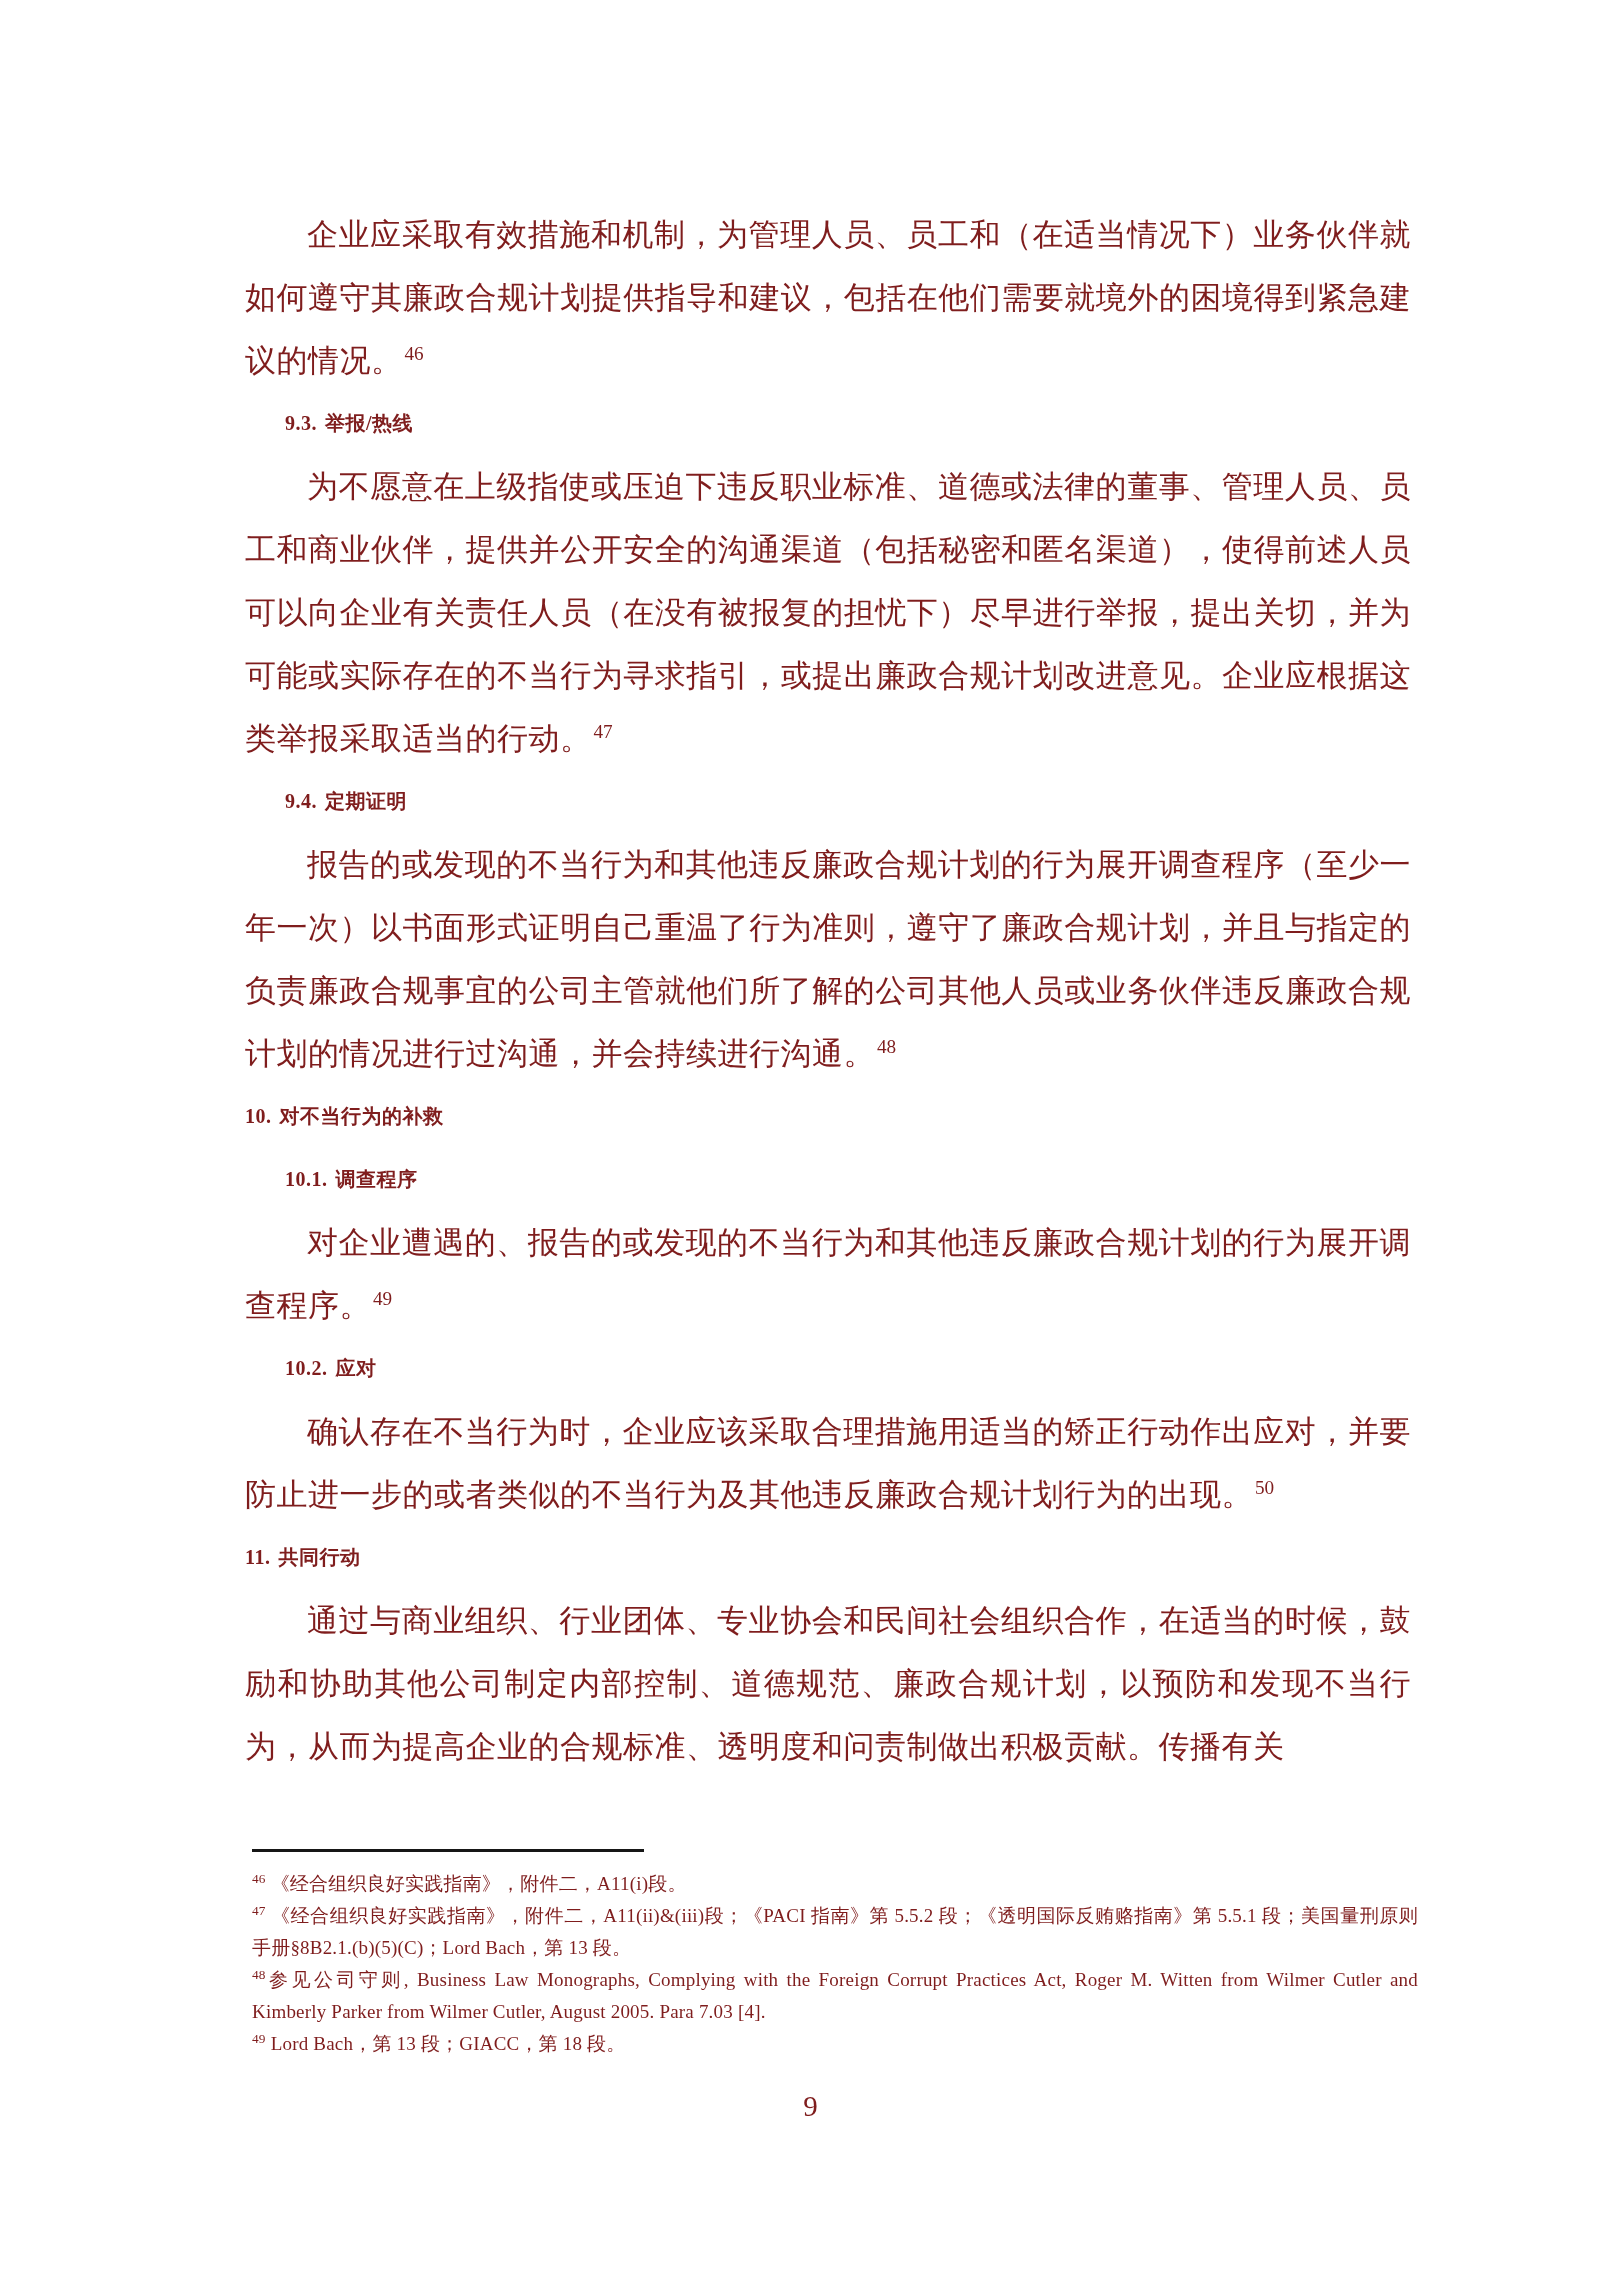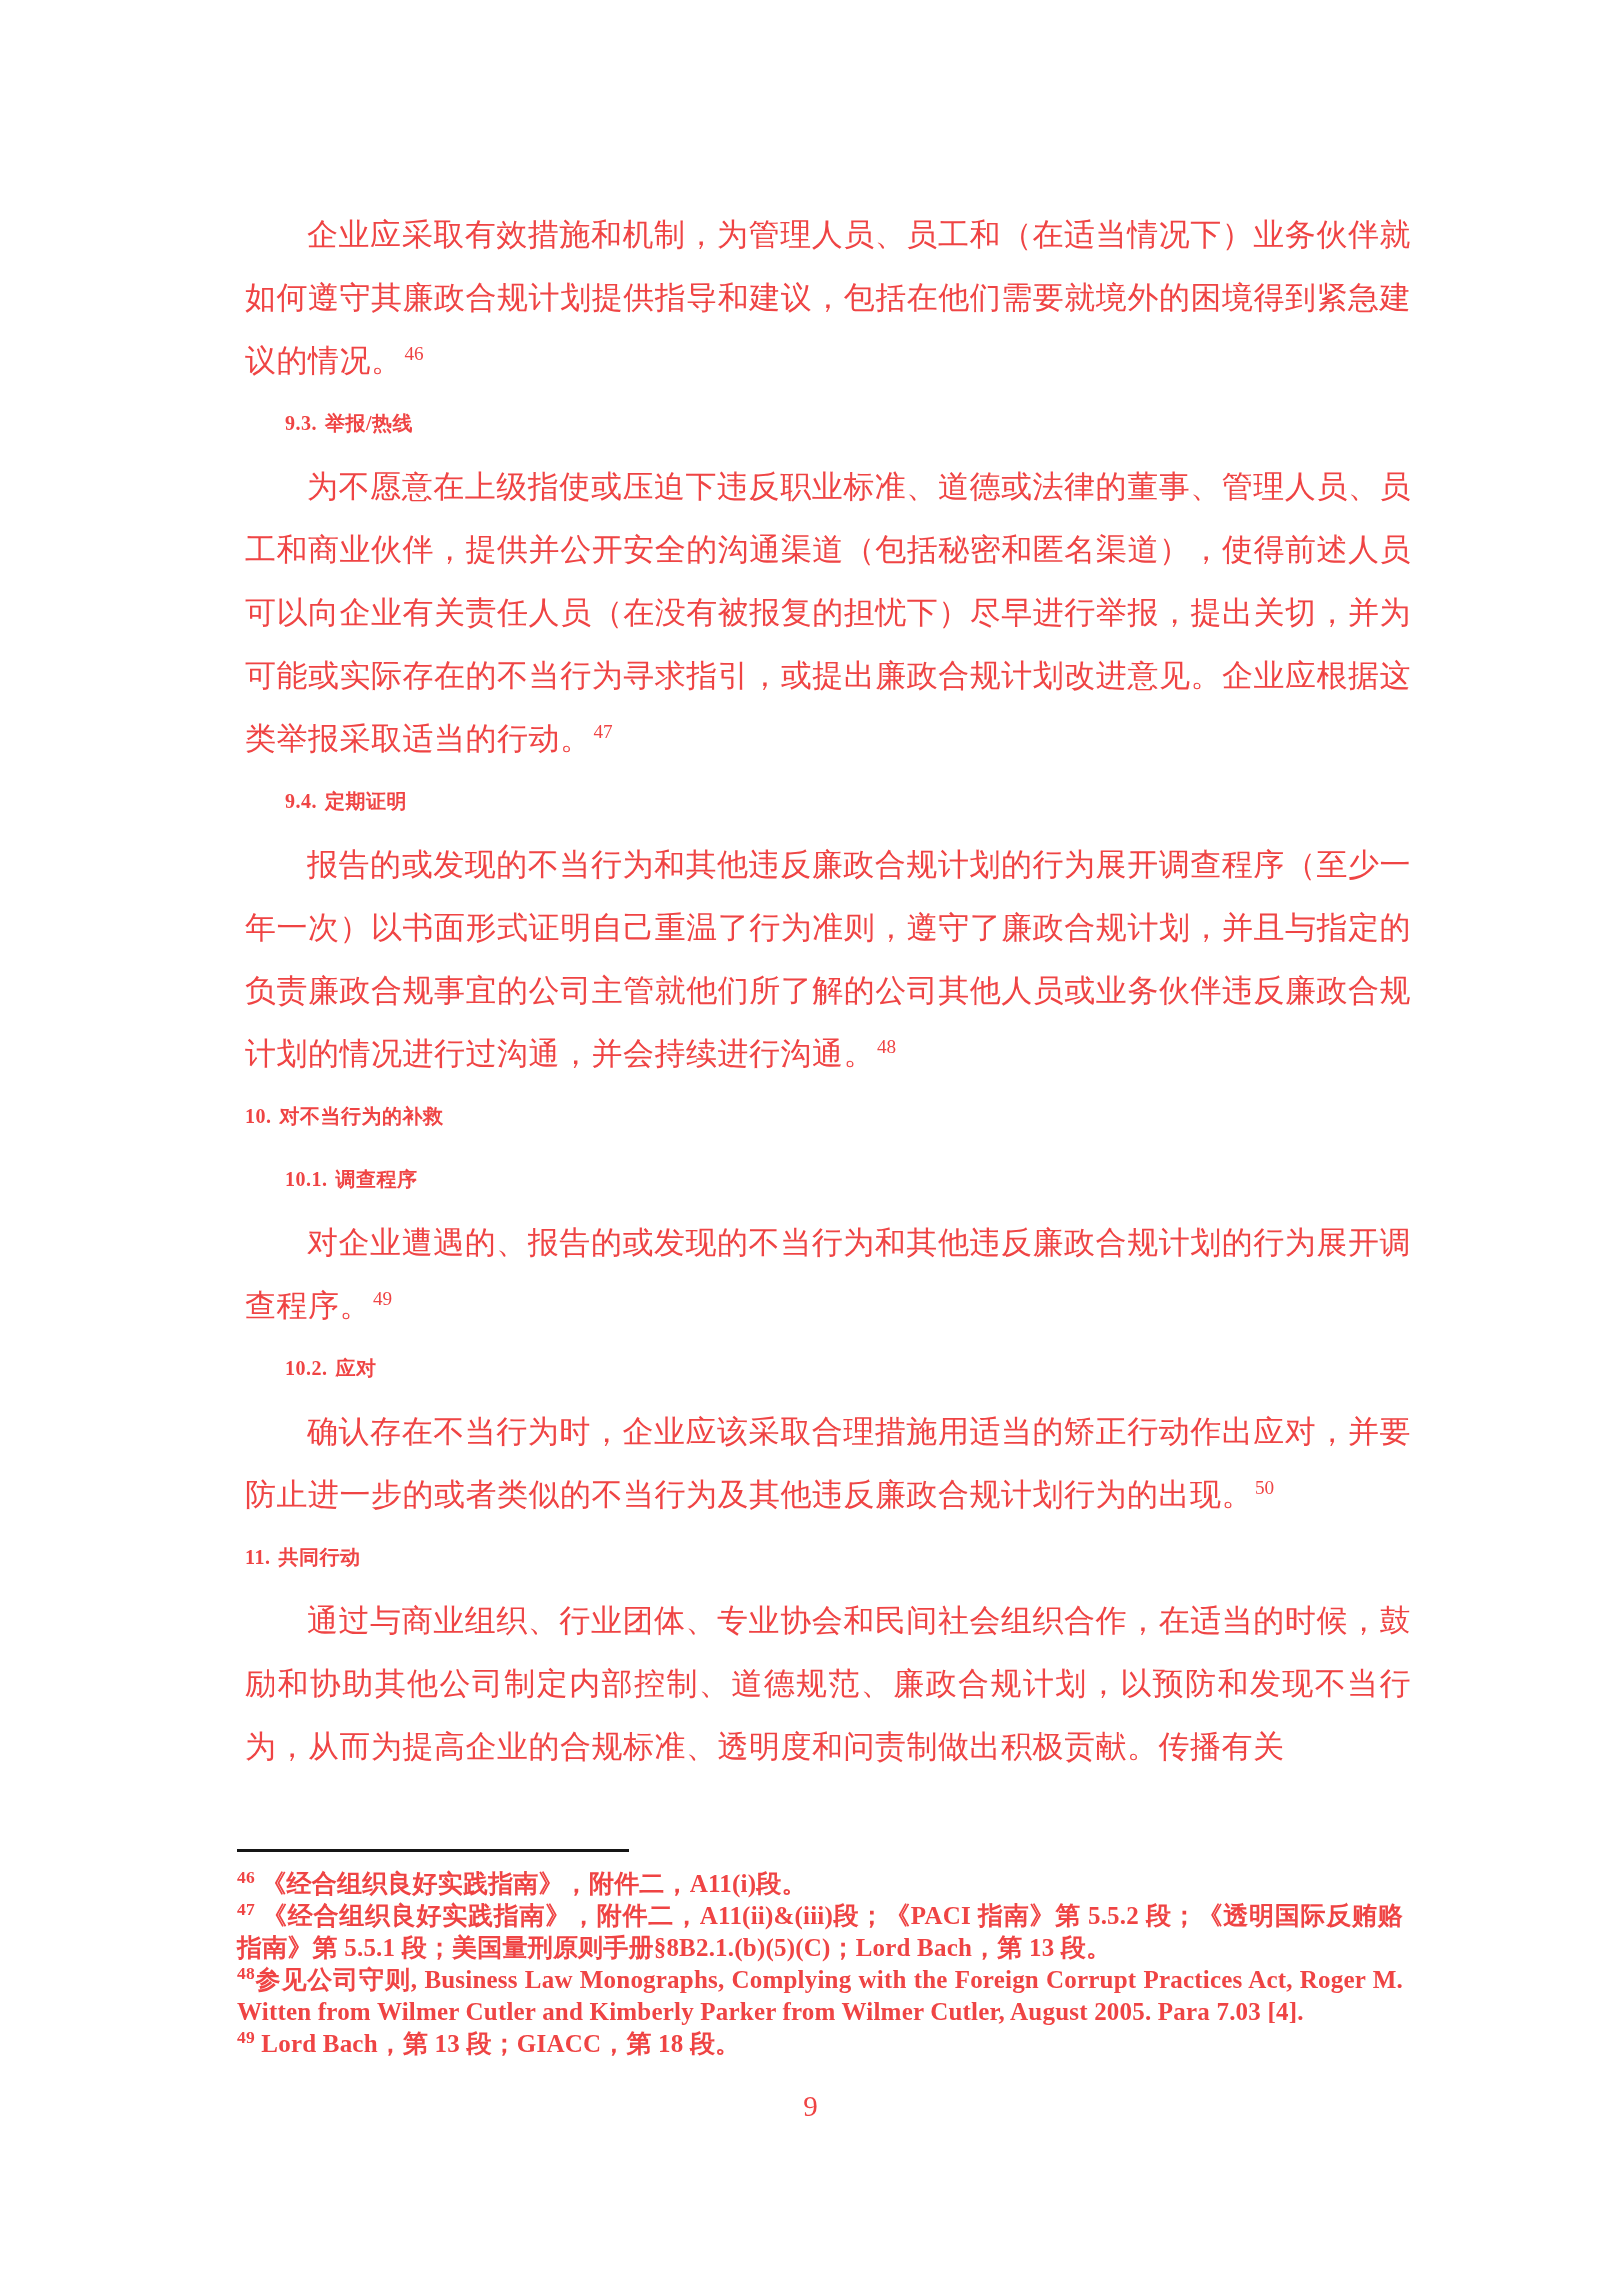--- a/index.html
+++ b/index.html
@@ -5,21 +5,21 @@
   html, body {
     margin: 0;
     padding: 0;
     background: #ffffff;
   }
   .page {
     position: relative;
     width: 1621px;
     height: 2293px;
     background: #ffffff;
-    color: #ef4444;
+    color: #7f1d1d;
     font-family: "Liberation Serif", "DejaVu Serif", serif;
     overflow: hidden;
   }
   
   .content {
     position: absolute;
     left: 245px;
     width: 1166px;
     top: 203px;
     font-size: 31px;
@@ -43,28 +43,27 @@
   sup.ref {
     font-size: 0.62em;
     vertical-align: super;
     line-height: 0;
     letter-spacing: 0;
     margin-left: 2px;
   }
   
   .footnotes {
     position: absolute;
-    left: 237px;
+    left: 252px;
     width: 1166px;
     top: 1849px;
-    font-size: 25px;
+    font-size: 19px;
     line-height: 32px;
     letter-spacing: 0.2px;
     text-align: justify;
-    font-weight: bold;
   }
   .fn-rule {
     width: 392px;
     height: 2.9px;
     background: #161616;
     margin: 0 0 15.7px 0;
   }
   .footnotes p { margin: 0; }
   .footnotes sup {
     font-size: 0.7em;

